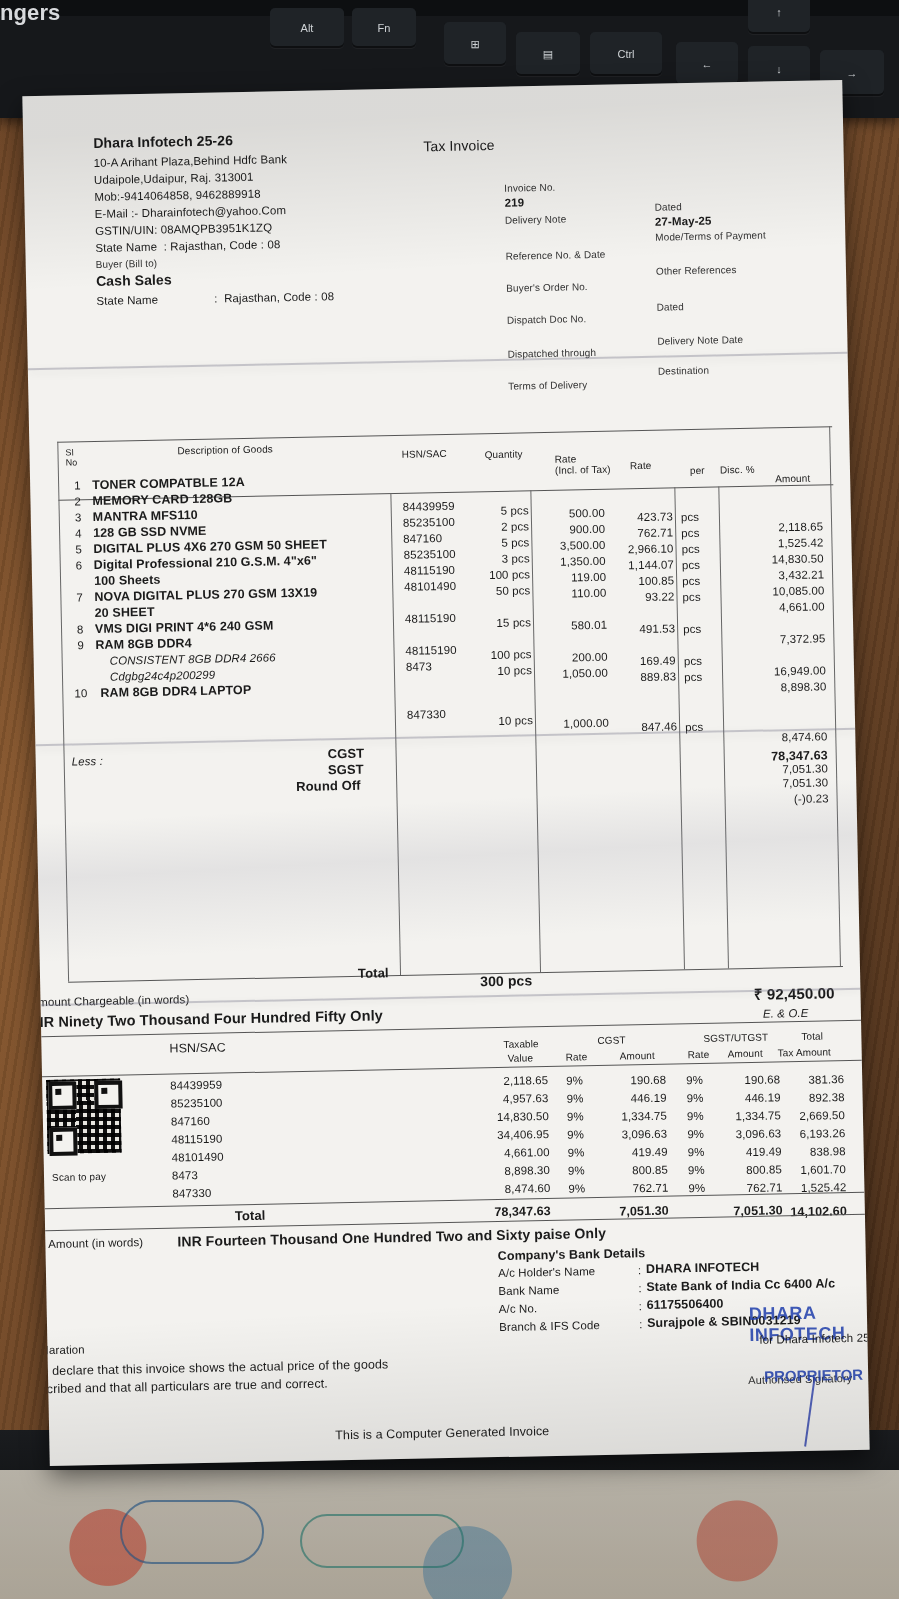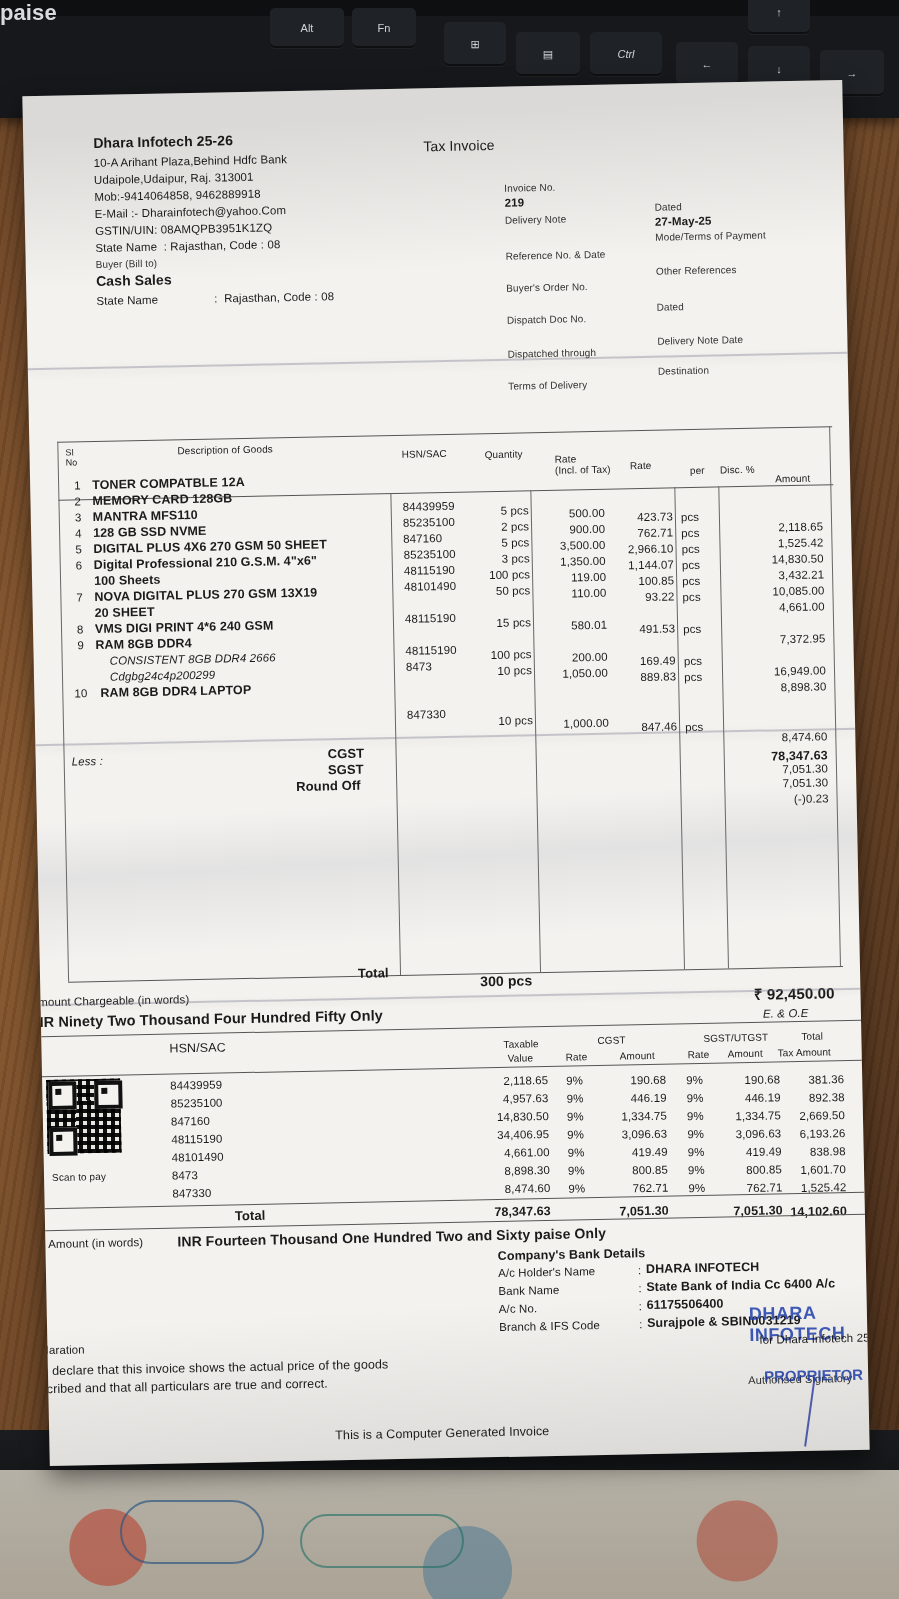--- a/index.html
+++ b/index.html
@@ -73,26 +73,26 @@
 </style>
 </head>
 <body>
 
 <div class="desk">
   <div class="wood-grain"></div>
 </div>
 
 <div class="keyboard">
   <div class="kb-low"></div>
-  <div class="t b" style="left:0;top:0;color:#d8dadd;font-size:22px;position:absolute;">paise</div>
+  <div class="t b" style="left:0;top:0;color:#d8dadd;font-size:22px;position:absolute;">ngers</div>
   <div class="key" style="left:270px;top:8px;width:74px;height:40px;">Alt</div>
   <div class="key" style="left:352px;top:8px;width:64px;height:40px;">Fn</div>
   <div class="key" style="left:444px;top:22px;width:62px;height:44px;">⊞</div>
   <div class="key" style="left:516px;top:32px;width:64px;height:44px;">▤</div>
-  <div class="key" style="left:590px;top:32px;width:72px;height:44px;font-style:italic;">Ctrl</div>
+  <div class="key" style="left:590px;top:32px;width:72px;height:44px;">Ctrl</div>
   <div class="key" style="left:676px;top:42px;width:62px;height:44px;">←</div>
   <div class="key" style="left:748px;top:46px;width:62px;height:46px;">↓</div>
   <div class="key" style="left:820px;top:50px;width:64px;height:46px;">→</div>
   <div class="key" style="left:748px;top:-10px;width:62px;height:44px;">↑</div>
 </div>
 
 <div class="kb-bottom"></div>
 <div class="fabric">
   <div class="fab-line" style="left:120px;top:30px;width:140px;height:60px;"></div>
   <div class="fab-line" style="left:300px;top:44px;width:160px;height:50px;border-color:rgba(30,120,110,.6);"></div>

